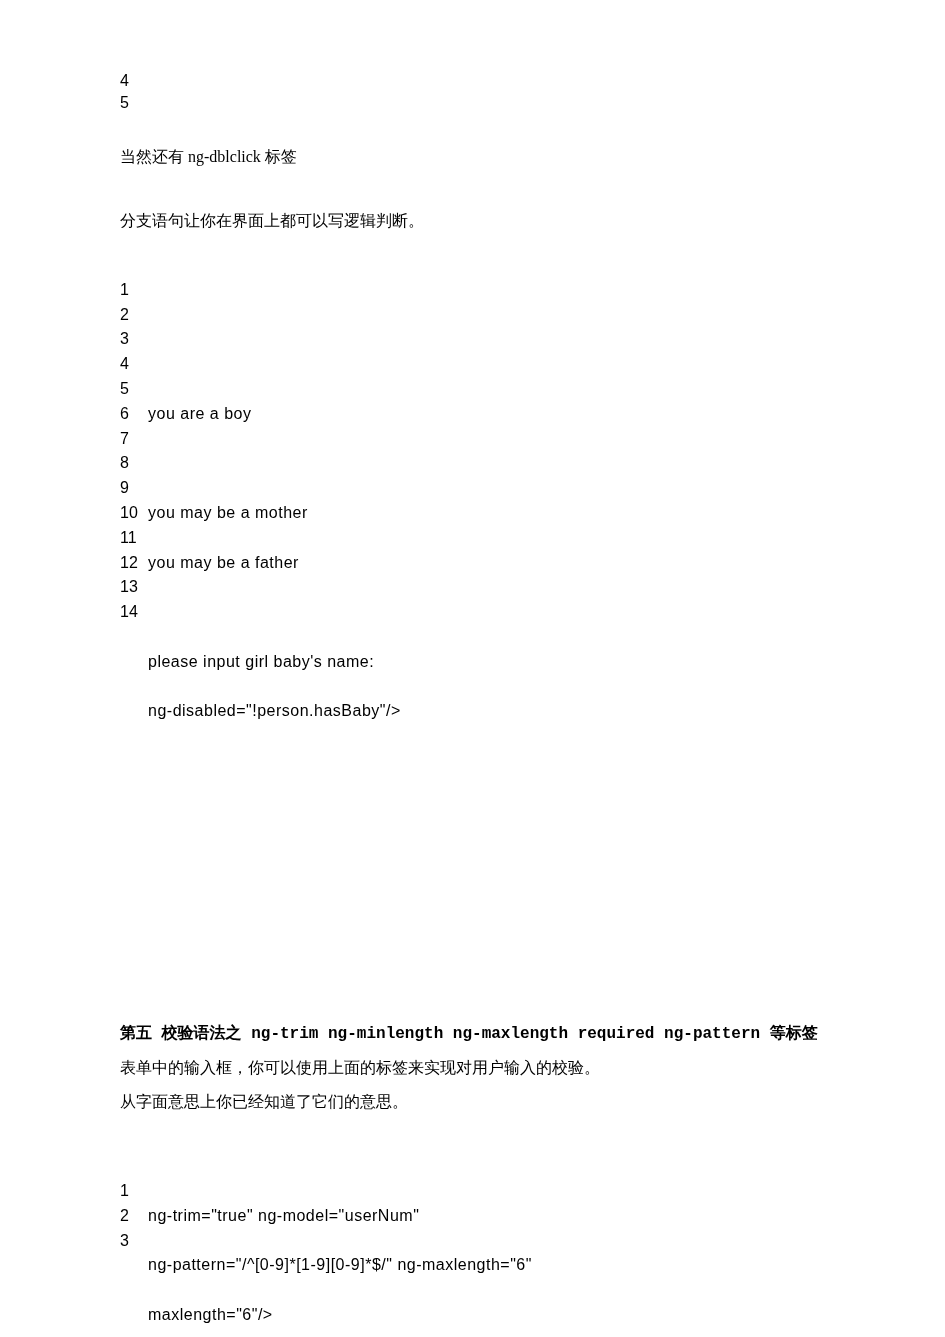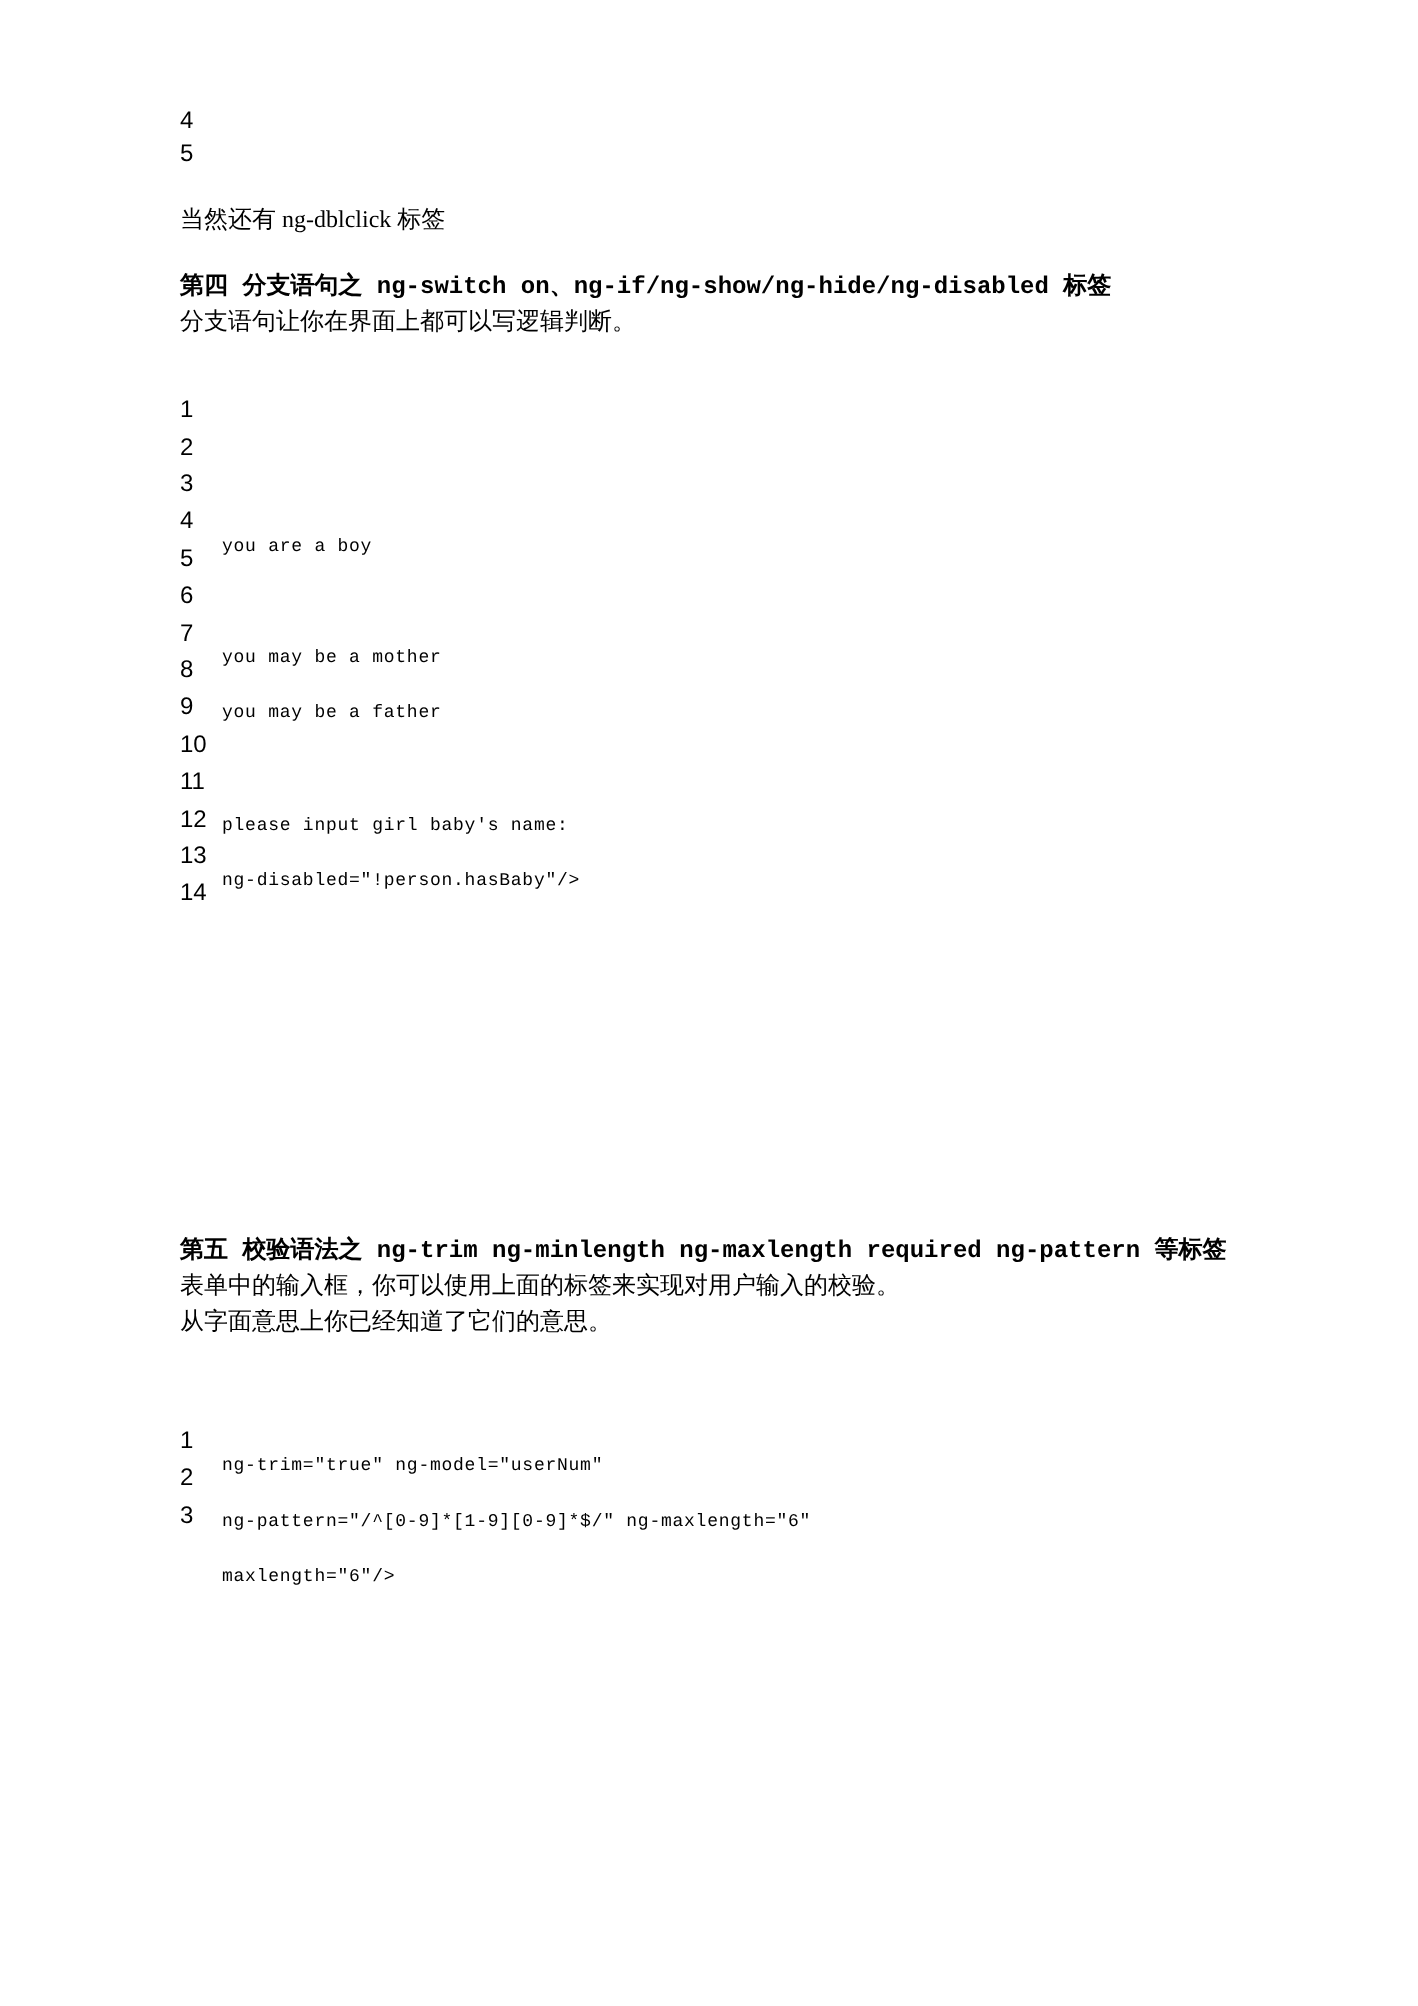--- a/index.html
+++ b/index.html
@@ -35,47 +35,46 @@
   .block {
     display: flex;
   }
   .block .lnums {
     width: 28px;
     font-family: "Segoe UI", Arial, sans-serif;
     font-size: 16px;
     line-height: 1.55;
   }
   .block .code {
-    font-family: Liberation Mono, monospace;
-    font-size: 12px;
+    font-family: Liberation Sans, sans-serif;
+    font-size: 16px;
     line-height: 1.55;
     white-space: pre;
     letter-spacing: 0.5px;
   }
   p {
-    margin: 0 0;
+    margin: 10px 0;
   }
 </style>
 </head>
 <body>
 
 <div class="page">
 
   <div>
     <div class="num">4</div>
     <div class="num">5</div>
   </div>
 
   <div class="spacer"></div>
 
   <p>当然还有 ng-dblclick 标签</p>
 
   <div class="spacer"></div>
 
-  <p class="heading mono-heading">第四 分支语句之 ng-switch on、ng-if/ng-show/ng-hide/ng-disabled 标签</p>
   <p>分支语句让你在界面上都可以写逻辑判断。</p>
 
   <div style="height:35px;"></div>
 
   <div class="block">
     <div class="lnums">
 <div>1</div>
 <div>2</div>
 <div>3</div>
 <div>4</div>

